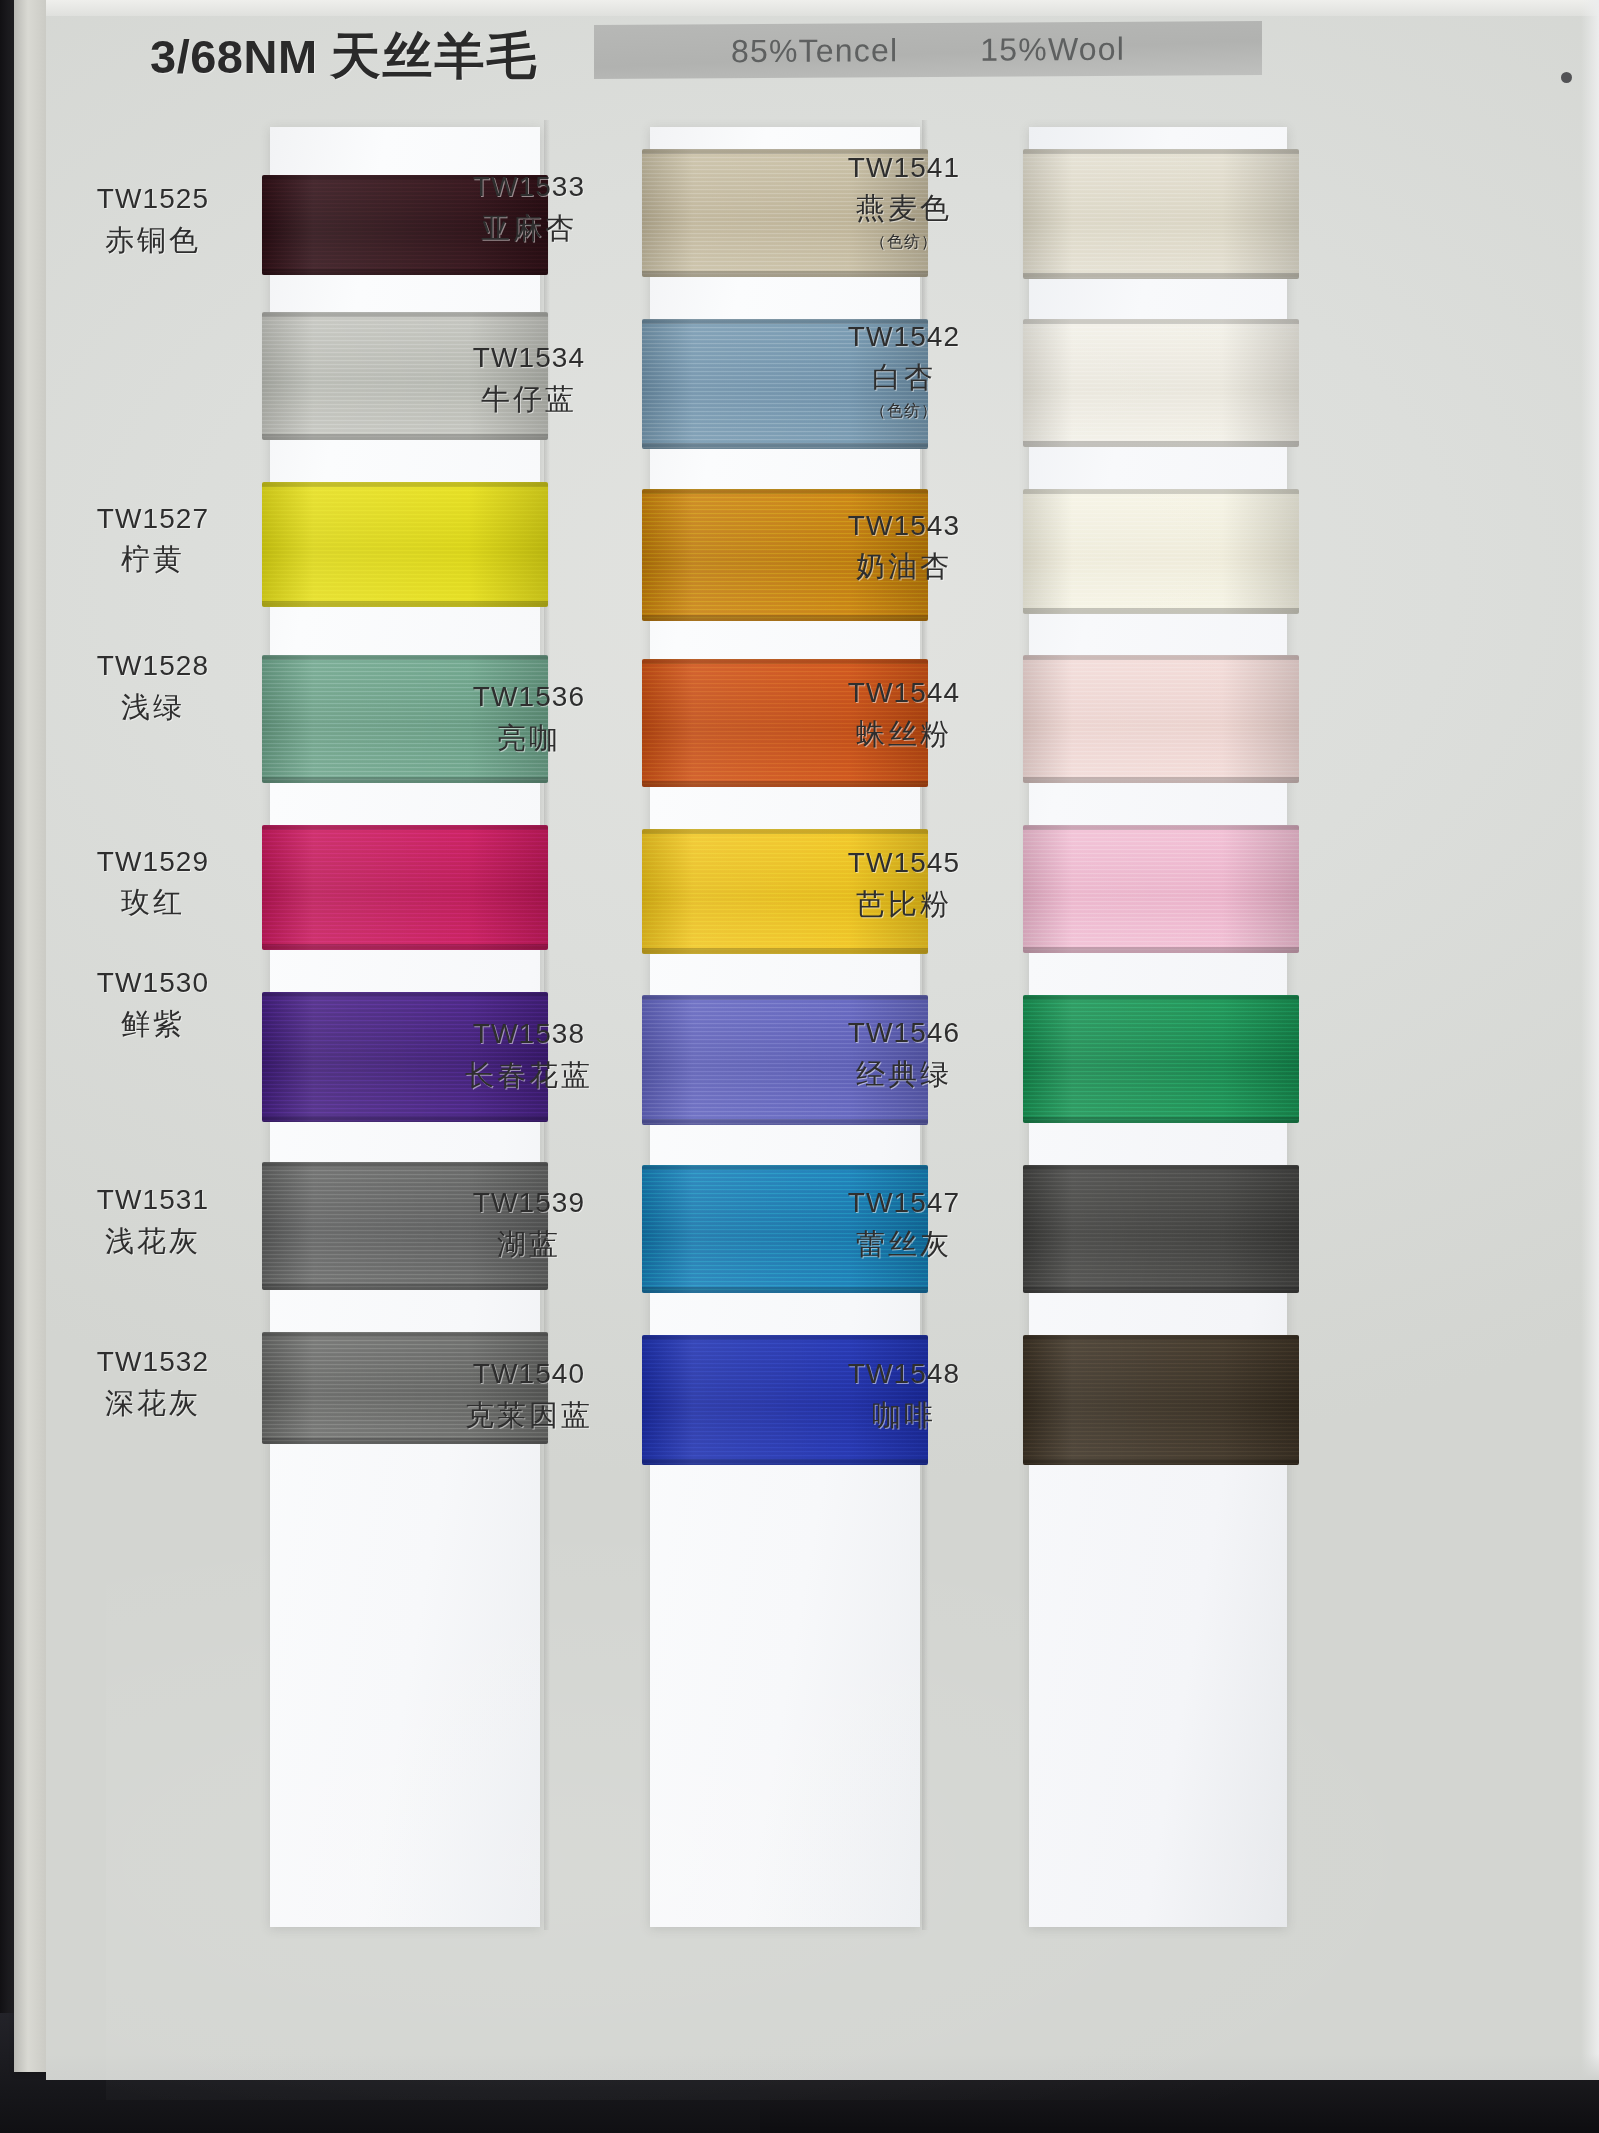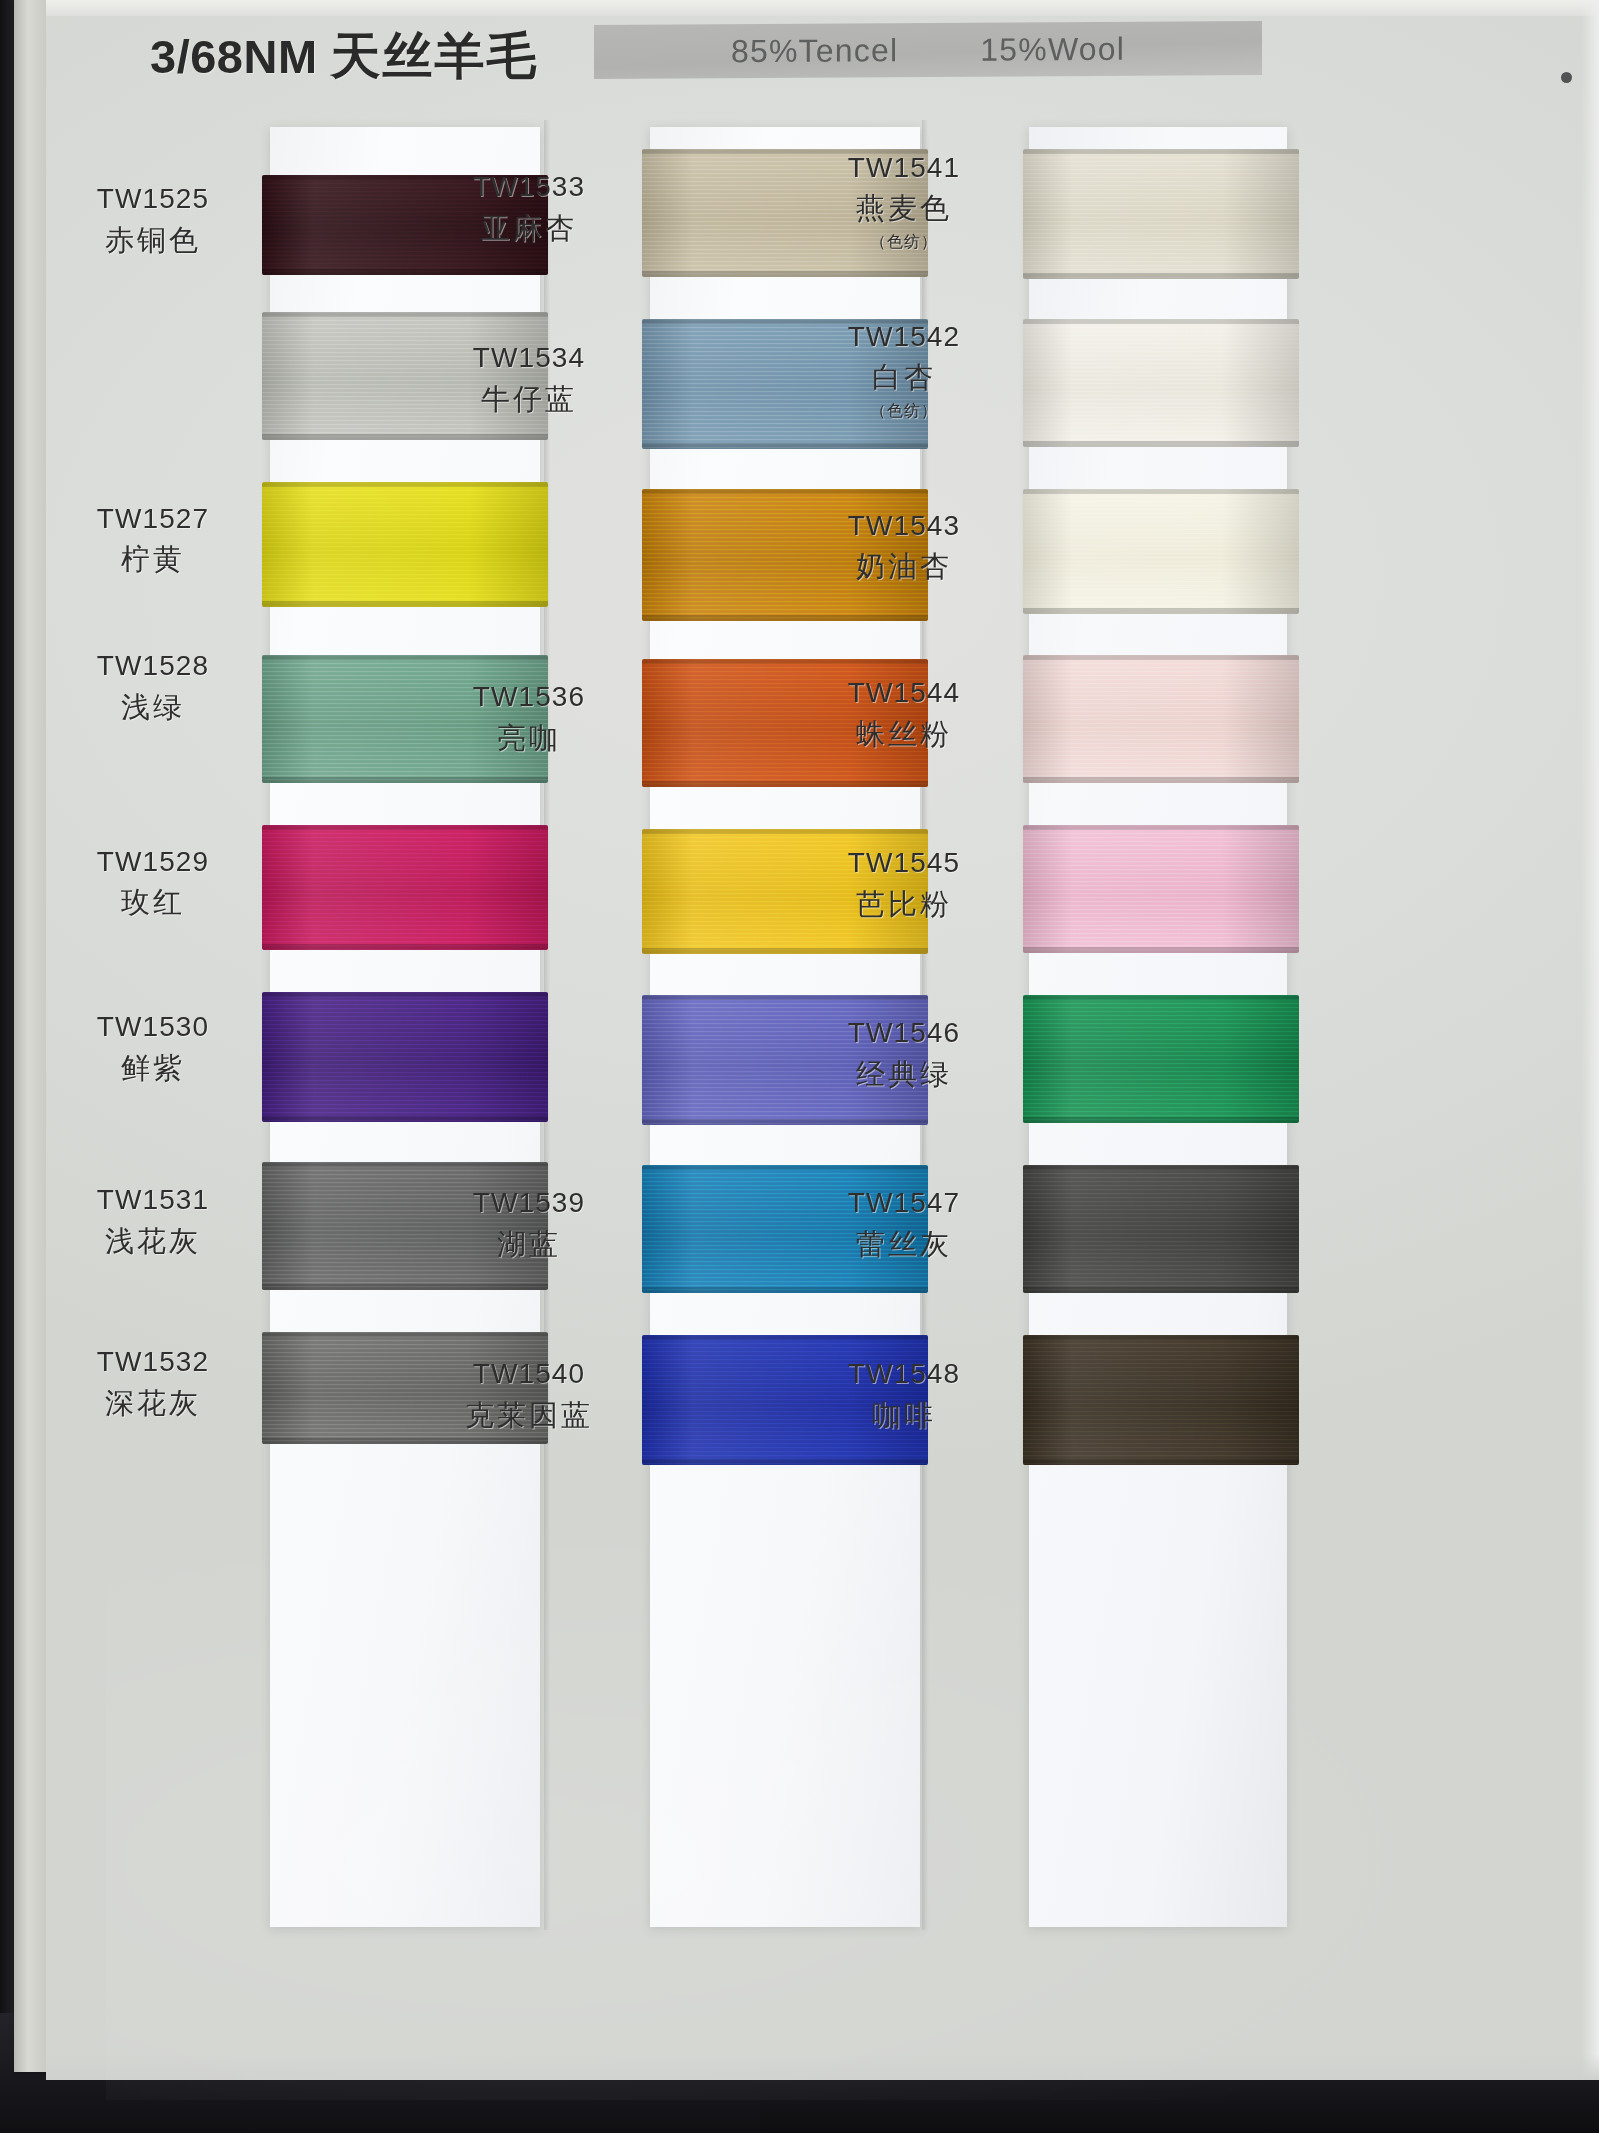--- a/index.html
+++ b/index.html
@@ -320,21 +320,21 @@
         <div class="label" style="top: 714.5px;">
           <div class="code">TW1529</div>
           <div class="name">玫红</div>
         </div>
         <div class="swatch" style="top: 865px; height: 130px; background: linear-gradient(rgb(75, 36, 137) 0%, rgb(63, 29, 119) 55%, rgb(75, 36, 137) 100%);">
           <div class="tex"></div>
           <div class="shade"></div>
           <div class="edge-top"></div>
           <div class="edge-bot"></div>
         </div>
-        <div class="label" style="top: 880px;">
+        <div class="label" style="top: 836px;">
           <div class="code">TW1530</div>
           <div class="name">鲜紫</div>
         </div>
         <div class="swatch" style="top: 1035px; height: 128px; background: linear-gradient(rgb(108, 109, 108) 0%, rgb(95, 96, 96) 55%, rgb(108, 109, 108) 100%);">
           <div class="tex"></div>
           <div class="shade"></div>
           <div class="edge-top"></div>
           <div class="edge-bot"></div>
         </div>
         <div class="label" style="top: 1053px;">
@@ -395,20 +395,24 @@
           <div class="shade"></div>
           <div class="edge-top"></div>
           <div class="edge-bot"></div>
         </div>
         <div class="swatch" style="top: 868px; height: 130px; background: linear-gradient(rgb(106, 108, 196) 0%, rgb(93, 95, 182) 55%, rgb(106, 108, 196) 100%);">
           <div class="tex"></div>
           <div class="shade"></div>
           <div class="edge-top"></div>
           <div class="edge-bot"></div>
         </div>
+        <div class="label" style="top: 887px;">
+          <div class="code">TW1538</div>
+          <div class="name">长春花蓝</div>
+        </div>
         <div class="swatch" style="top: 1038px; height: 128px; background: linear-gradient(rgb(27, 134, 189) 0%, rgb(20, 119, 171) 55%, rgb(27, 134, 189) 100%);">
           <div class="tex"></div>
           <div class="shade"></div>
           <div class="edge-top"></div>
           <div class="edge-bot"></div>
         </div>
         <div class="label" style="top: 1056px;">
           <div class="code">TW1539</div>
           <div class="name">湖蓝</div>
         </div>

